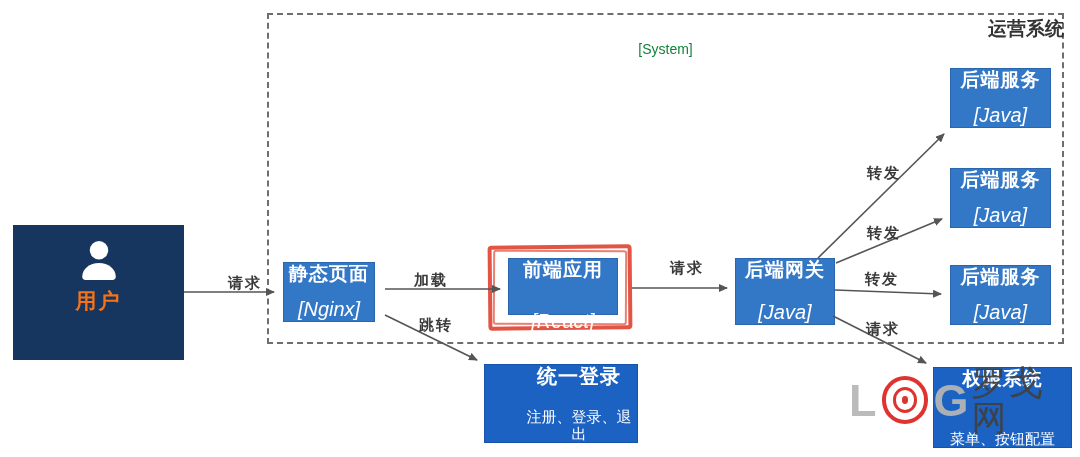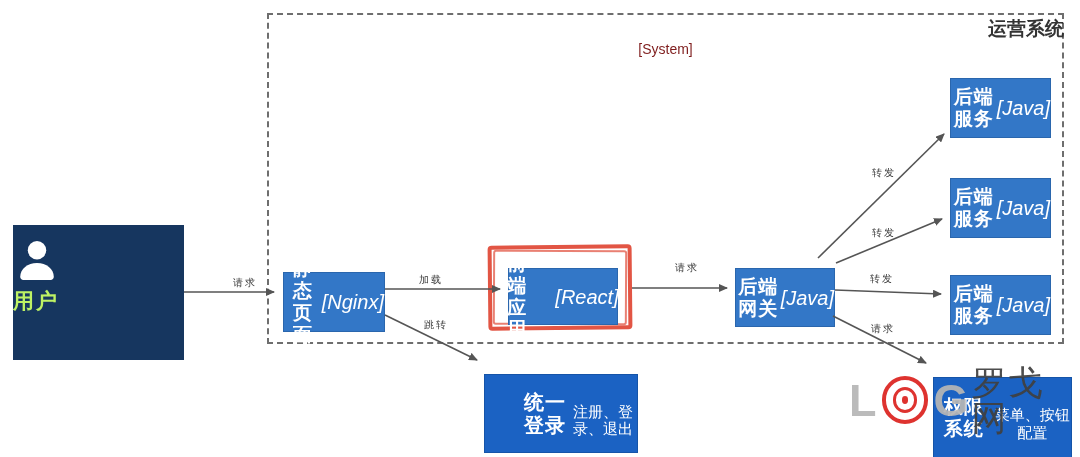--- a/index.html
+++ b/index.html
@@ -7,45 +7,45 @@
     position:relative;width:1080px;height:457px;background:#ffffff;
     font-family:"Liberation Sans","DejaVu Sans",sans-serif;overflow:hidden;
   }
   
   .boundary{
     position:absolute;left:267px;top:13px;width:797px;height:331px;
     border:2px dashed #6e6e6e;box-sizing:border-box;background:transparent;
   }
   .sys-title{position:absolute;left:267px;top:17px;width:797px;text-align:center;line-height:1.25;}
   .sys-title .t{display:block;font-size:19px;font-weight:bold;color:#333;text-align:right;}
-  .sys-title .s{display:block;font-size:14px;color:#7f1d1d;}
+  .sys-title .s{display:block;font-size:14px;color:#15803d;}
 
   
   .node{
-    position:absolute;display:flex;flex-direction:row;align-items:center;justify-content:center;
-    color:#fff;text-align:center;box-sizing:border-box;line-height:1.15;margin-top:10px;
+    position:absolute;display:flex;flex-direction:column;align-items:center;justify-content:space-between;
+    color:#fff;text-align:center;box-sizing:border-box;line-height:1.15;
   }
   .node .title{font-weight:bold;font-size:19px;letter-spacing:1px;}
   .node .tech{font-style:italic;font-size:20px;margin-top:1px;}
   .blue{background:#3377c7;border:1px solid #2a66ad;}
   .deep{background:#1b62c3;border:1px solid #1554a8;}
 
   
   .user-box{
     position:absolute;left:13px;top:225px;width:171px;height:135px;background:#16365f;
-    display:flex;flex-direction:column;align-items:flex-start;color:#bef264;box-sizing:border-box;padding-top:12px;
+    display:flex;flex-direction:column;align-items:center;color:#f97316;box-sizing:border-box;padding-top:12px;
   }
   .user-box .icon{width:48px;height:48px;}
   .user-box .title{font-size:21px;font-weight:bold;letter-spacing:2px;margin-top:2px;}
   .user-box .sub{font-size:15px;margin-top:10px;letter-spacing:.5px;}
 
   
-  .n-static{left:283px;top:262px;width:102px;height:60px;}
+  .n-static{left:283px;top:262px;width:92px;height:60px;}
   .n-frontend{left:508px;top:258px;width:110px;height:57px;gap:28px;}
-  .n-gateway{left:735px;top:258px;width:100px;height:59px;}
+  .n-gateway{left:735px;top:258px;width:100px;height:67px;}
   .n-svc1{left:950px;top:68px;width:101px;height:60px;}
   .n-svc2{left:950px;top:168px;width:101px;height:60px;}
   .n-svc3{left:950px;top:265px;width:101px;height:60px;}
   .n-sso{left:484px;top:364px;width:154px;height:79px;padding-left:36px;}
   .n-sso .title{font-size:20px;}
   .n-sso .sub{font-size:15px;margin-top:13px;}
   .n-perm{left:933px;top:367px;width:139px;height:81px;}
   .n-perm .sub{font-size:15px;margin-top:12px;}
 
   
@@ -54,21 +54,21 @@
     border:4px solid #e25544;border-radius:4px;transform:rotate(-.6deg);
   }
   .sketch::after{
     content:"";position:absolute;inset:1px;border:2px solid rgba(226,85,68,.75);
     border-radius:3px;transform:rotate(.9deg);
   }
 
   
   svg.edges{position:absolute;left:0;top:0;pointer-events:none;}
   .elabel{
-    position:absolute;transform:translate(-50%,-50%);font-size:10px;font-weight:normal;
+    position:absolute;transform:translate(-50%,-50%);font-size:15px;font-weight:bold;
     color:#3a3a3a;white-space:nowrap;letter-spacing:2px;
   }
 
   
   .logo{position:absolute;left:849px;top:372px;height:56px;display:flex;align-items:center;z-index:6;opacity:.93;}
   .logo .letter{font-size:45px;font-weight:bold;color:#b6b6b6;line-height:1;}
   .logo-target{position:relative;width:52px;height:52px;margin:0 3px;}
   .logo-target .r1,.logo-target .r2,.logo-target .dot{position:absolute;border-radius:50%;}
   .logo-target .r1{inset:2px;border:4px solid #dc2420;}
   .logo-target .r2{inset:13px;border:3px solid #dc2420;}

